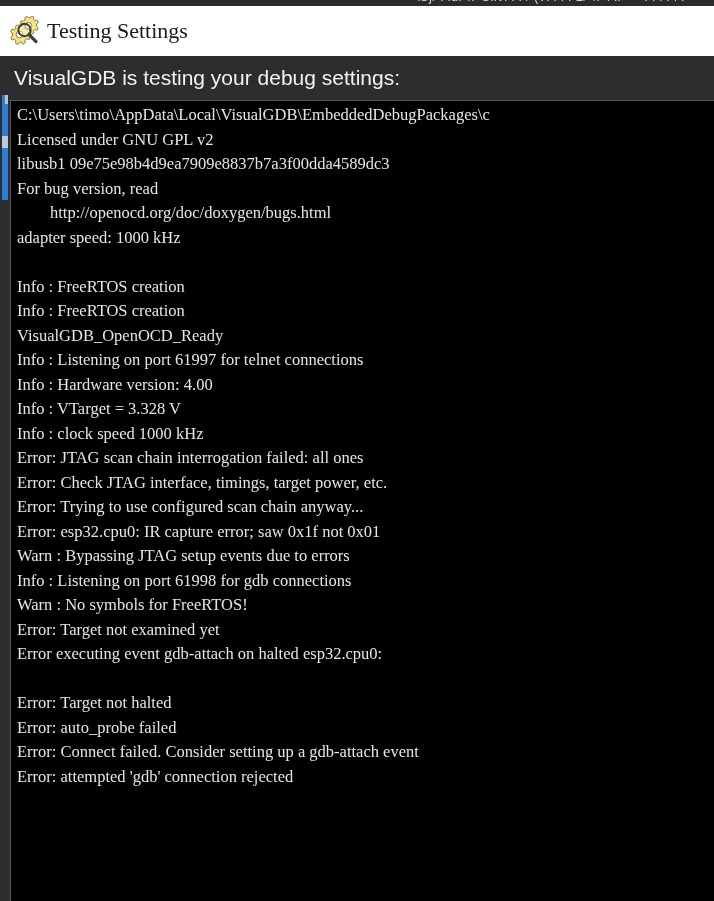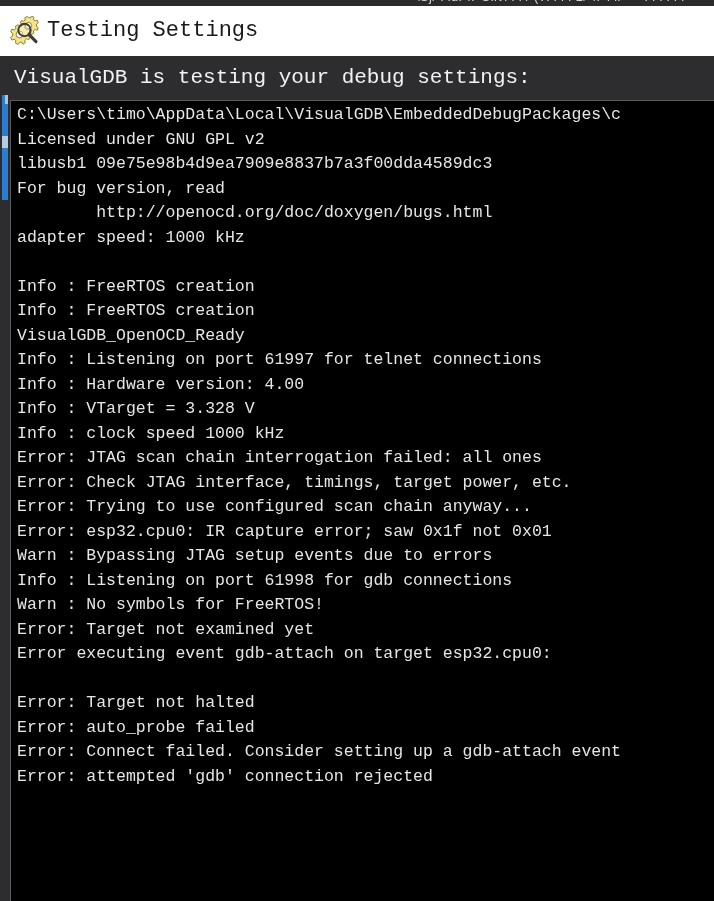--- a/index.html
+++ b/index.html
@@ -55,41 +55,41 @@
     padding-left: 10px;
   }
   .title-icon {
     width: 30px;
     height: 30px;
     flex: 0 0 30px;
     position: relative;
     margin-right: 7px;
   }
   .title-text {
-    font-family: Liberation Mono, monospace;
+    font-family: Liberation Serif, serif;
     font-size: 22px;
     color: #1a1a1a;
     line-height: 1;
     white-space: nowrap;
   }
 
   
   .dark-panel {
     position: absolute;
     top: 56px; left: 0;
     width: 714px;
     height: 845px;
     background: #2d2d30;
   }
 
   .panel-heading {
     position: absolute;
     left: 14px;
     top: 11px;
-    font-family: Liberation Mono, monospace;
+    font-family: Liberation Sans, sans-serif;
     font-size: 21px;
     color: #f2f2f2;
     white-space: nowrap;
     line-height: 1;
   }
 
   
   .left-indicator {
     position: absolute;
     left: 2px;
@@ -131,21 +131,21 @@
   }
   .console-inner {
     position: absolute;
     left: 6px;
     top: 2px;
     right: 0;
     bottom: 0;
     overflow: hidden;
   }
   .console-line {
-    font-family: Liberation Mono, monospace;
+    font-family: Liberation Serif, serif;
     font-size: 16.5px;
     line-height: 24.5px;
     color: #e6e6e6;
     white-space: pre;
     height: 24.5px;
   }
   .console-line.blank { color: transparent; }
 </style>
 </head>
 <body>
@@ -214,21 +214,21 @@
         <div class="console-line">Info : VTarget = 3.328 V</div>
         <div class="console-line">Info : clock speed 1000 kHz</div>
         <div class="console-line">Error: JTAG scan chain interrogation failed: all ones</div>
         <div class="console-line">Error: Check JTAG interface, timings, target power, etc.</div>
         <div class="console-line">Error: Trying to use configured scan chain anyway...</div>
         <div class="console-line">Error: esp32.cpu0: IR capture error; saw 0x1f not 0x01</div>
         <div class="console-line">Warn : Bypassing JTAG setup events due to errors</div>
         <div class="console-line">Info : Listening on port 61998 for gdb connections</div>
         <div class="console-line">Warn : No symbols for FreeRTOS!</div>
         <div class="console-line">Error: Target not examined yet</div>
-        <div class="console-line">Error executing event gdb-attach on target esp32.cpu0:</div>
+        <div class="console-line">Error executing event gdb-attach on halted esp32.cpu0:</div>
         <div class="console-line blank"></div>
         <div class="console-line">Error: Target not halted</div>
         <div class="console-line">Error: auto_probe failed</div>
         <div class="console-line">Error: Connect failed. Consider setting up a gdb-attach event</div>
         <div class="console-line">Error: attempted 'gdb' connection rejected</div>
       </div>
     </div>
 
   </div>
 </div>

